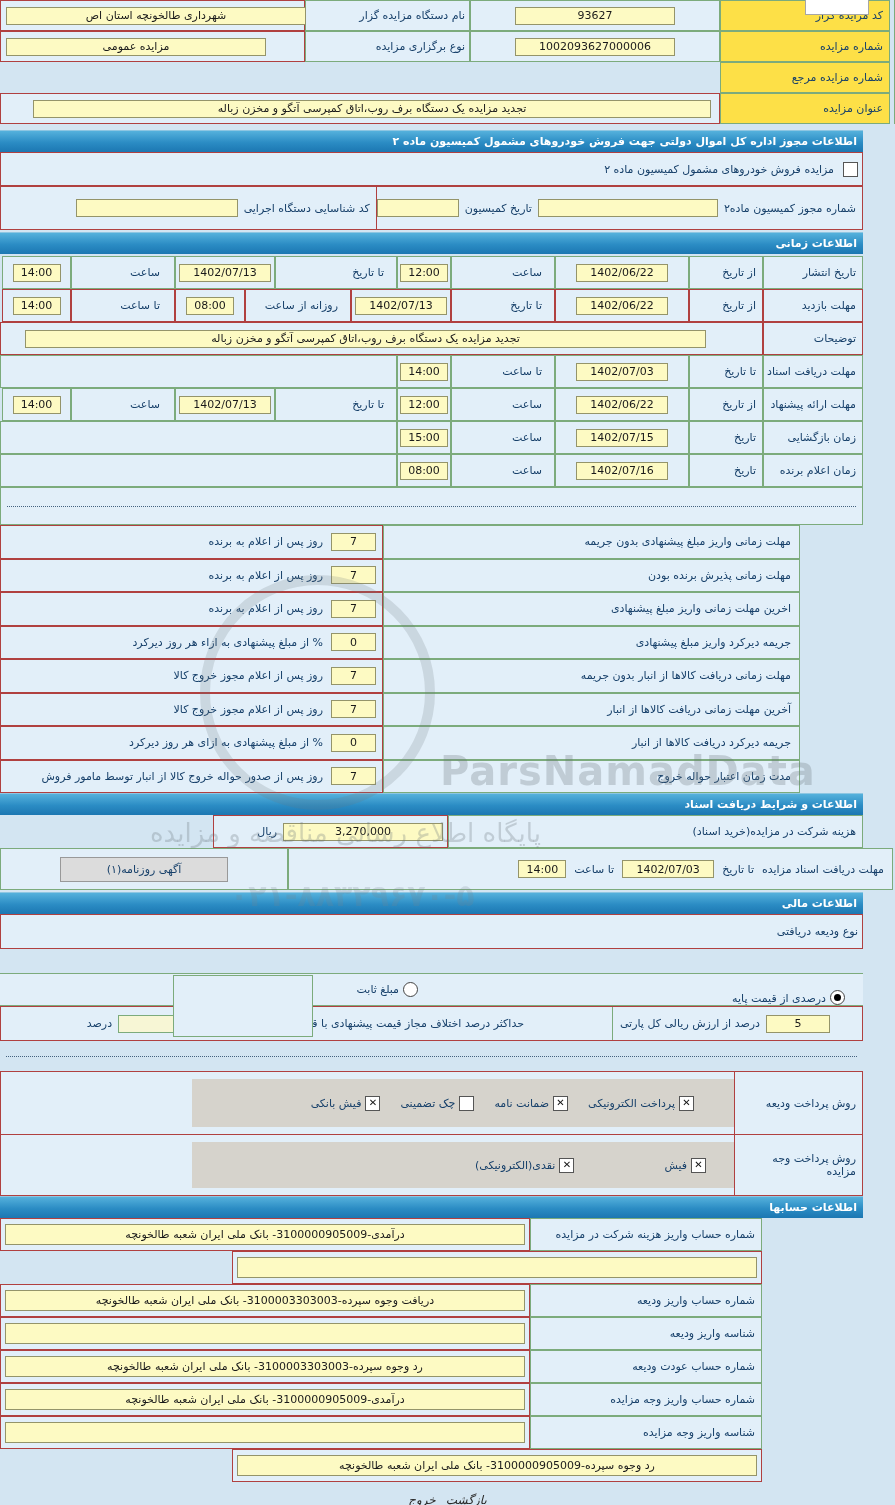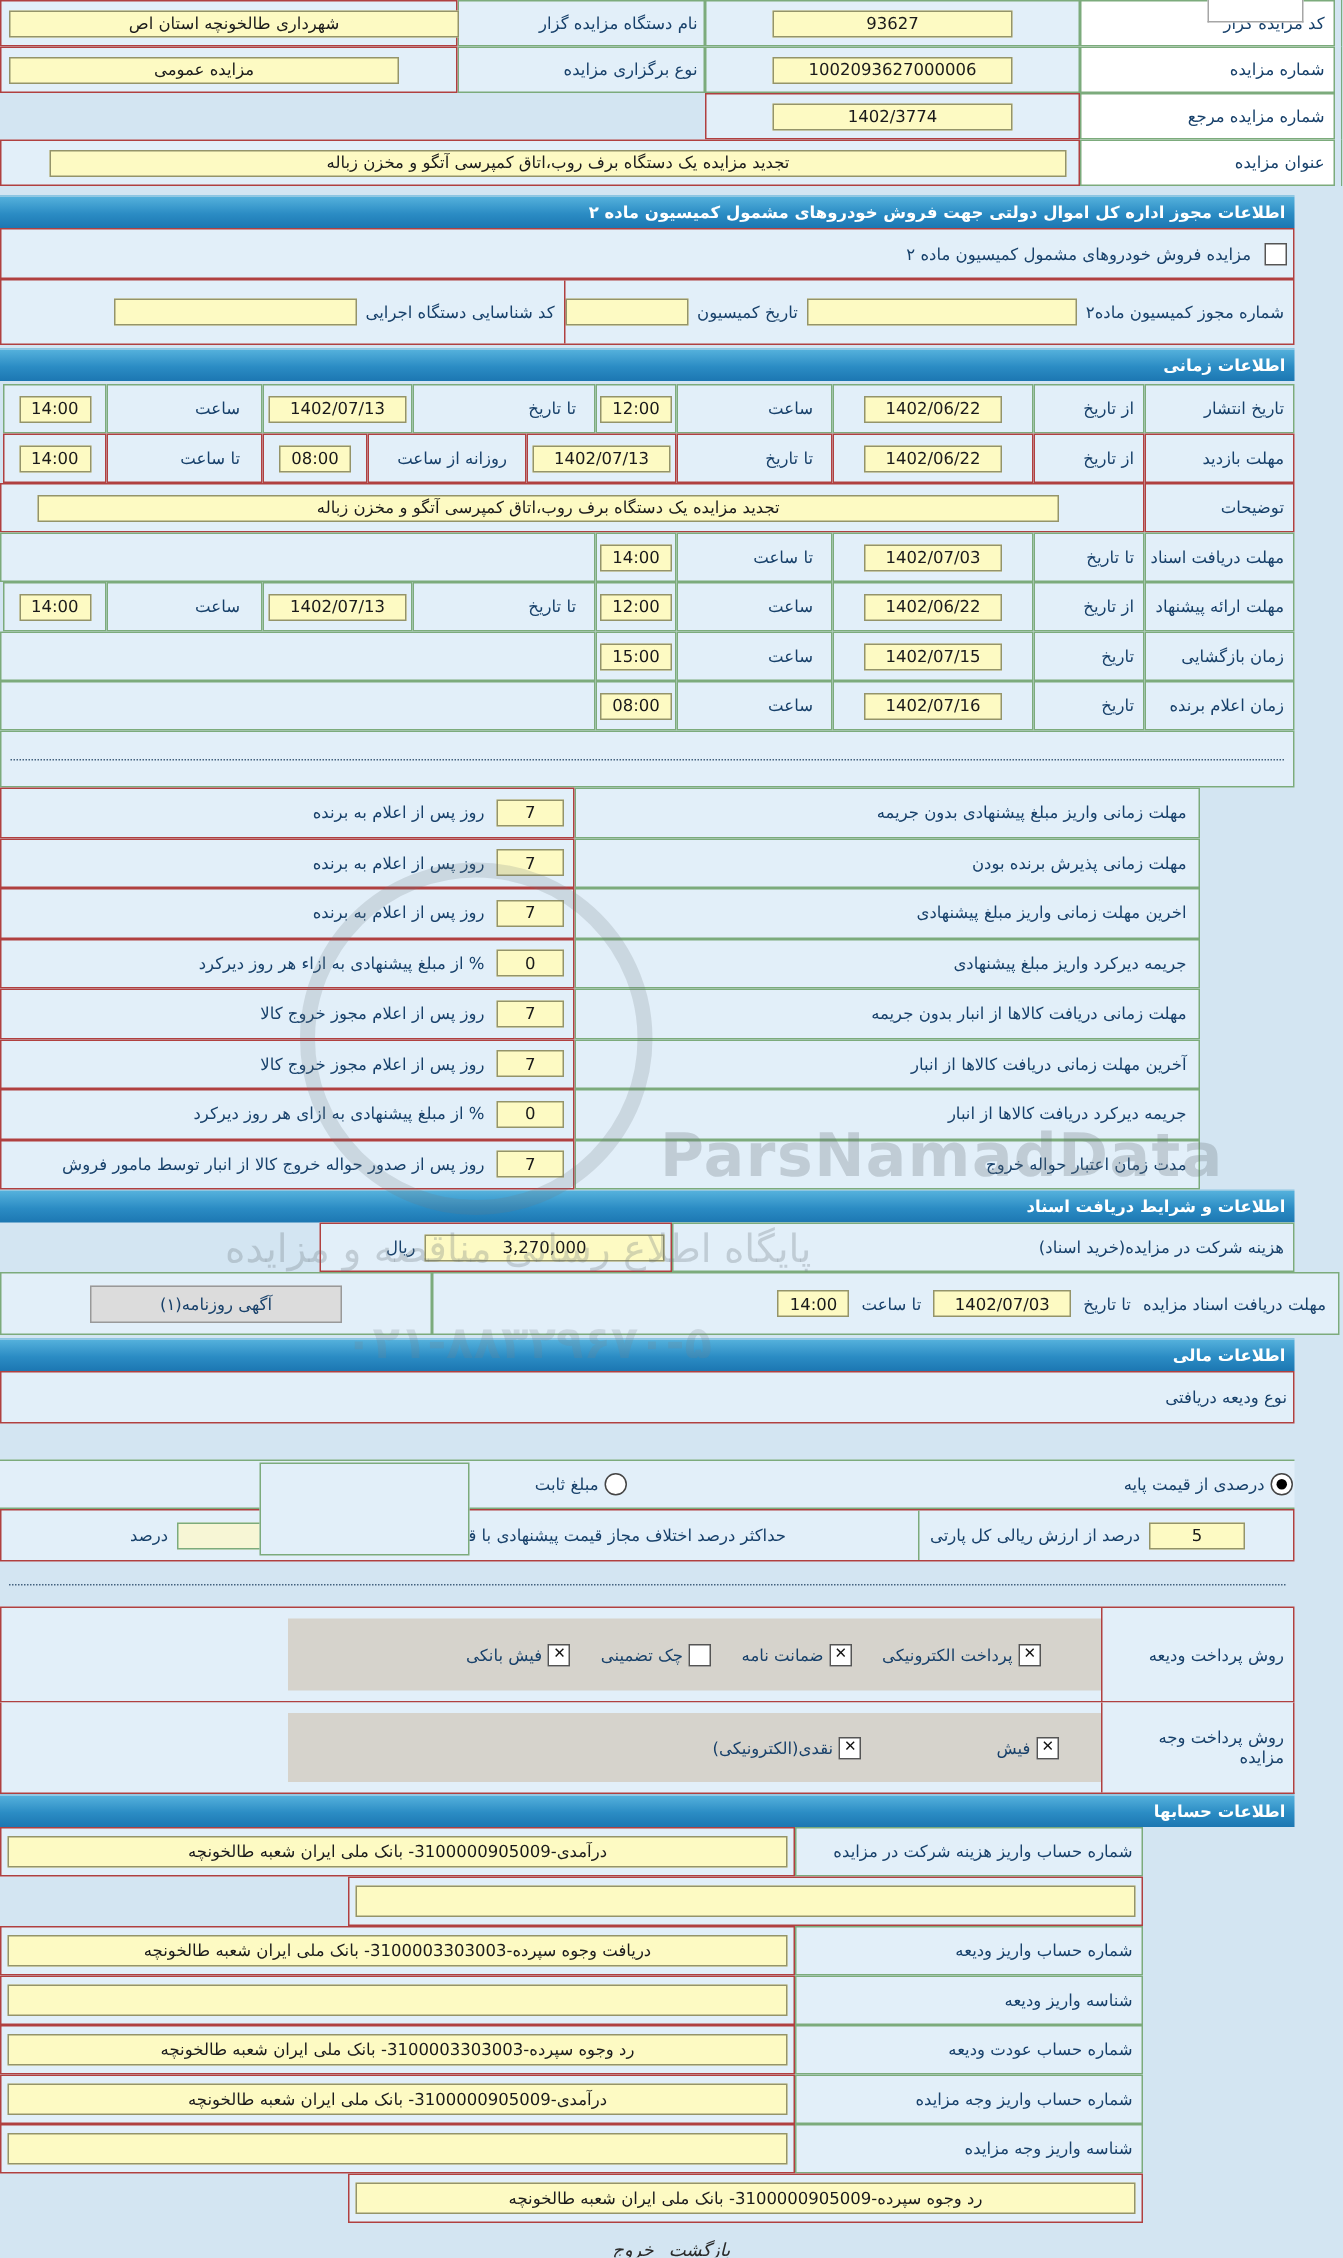--- a/index.html
+++ b/index.html
@@ -12,21 +12,21 @@
   .cellg{border:1px solid #7cab7c;background:#e2eff9;display:flex;align-items:center;}
   .cellr{border:1px solid #b04040;background:#e2eff9;display:flex;align-items:center;}
   .lblp{padding:0 6px;}
   .yi{background:#fdfac3;border:1px solid #94946a;height:18px;font-family:"DejaVu Sans",sans-serif;
       font-size:11px;color:#1a1a1a;text-align:center;box-sizing:border-box;padding:0 2px;}
   .di{width:92px;} .hi{width:48px;}
   
   .top-table{width:895px;}
   .top-table .row{height:31px;}
   .tt-gut{width:5px;border-right:1px solid #7cab7c;}
-  .tt-lr{width:170px;border:1px solid #7cab7c;background:#ffffff;display:flex;align-items:center;padding:4px 6px;}
+  .tt-lr{width:170px;border:1px solid #7cab7c;background:#fde047;display:flex;align-items:center;padding:4px 6px;}
   .tt-vr{width:250px;border:1px solid #7cab7c;background:#e2eff9;display:flex;align-items:center;justify-content:center;}
   .tt-ll{width:165px;border:1px solid #7cab7c;background:#e2eff9;display:flex;align-items:center;padding:0 4px;}
   .tt-vl{width:305px;border:1px solid #b04040;background:#e2eff9;display:flex;align-items:center;justify-content:flex-start;}
   
   .t-wrap{margin:2px 32px 0 0;}
   .t-row{display:flex;height:33px;}
   .t-row > div{box-sizing:border-box;border:1px solid #7cab7c;background:#e2eff9;display:flex;align-items:center;}
   .t-row.red > div{border-color:#b04040;}
   .tc-label{width:100px;padding-right:6px;}
   .tc-f1{width:74px;padding-right:6px;}
@@ -121,23 +121,20 @@
           <input class="yi" style="width: 160px;" dir="ltr" value="1002093627000006">
         </div>
       <div class="tt-ll">نوع برگزاری مزایده</div>
       <div class="tt-vl" style="border-color:#b04040">
           <input class="yi" style="width: 260px; margin-right: 38px;" dir="rtl" value="مزایده عمومی">
         </div>
     </div>
     <div class="row">
       <div class="tt-gut"></div>
       <div class="tt-lr">شماره مزایده مرجع</div>
-      <div class="tt-vr" style="border-color:#b04040">
-          <input class="yi" style="width: 160px;" dir="ltr" value="1402/3774">
-        </div>
       <div class="tt-ll" style="border:none;background:transparent"></div>
       <div class="tt-vl" style="border:none;background:transparent"></div>
     </div>
     <div class="row">
       <div class="tt-gut"></div>
       <div class="tt-lr">عنوان مزایده</div>
       <div class="cellr" style="flex:1;padding:0 8px">
           <input class="yi" style="flex: 1 1 0%; margin-left: 24px;" dir="rtl" value="تجدید مزایده یک دستگاه برف روب،اتاق کمپرسی آتگو و مخزن زباله">
         </div>
     </div>
@@ -358,21 +355,21 @@
   </div>
 
   <div style="height:2px"></div>
 
   <div class="sec-header">اطلاعات مالی</div>
   <div class="cellr fin-row1">
     <span>نوع ودیعه دریافتی</span>
   </div>
   <div class="fin-spacer"></div>
   <div class="row radio-row">
-    <div style="width:445px;display:flex;align-items:center;padding-right:1px">
+    <div style="width:445px;display:flex;align-items:flex-end;padding-right:18px">
       <span class="radio" data-checked="true"></span>
       <span>درصدی از قیمت پایه</span>
     </div>
     <div style="width:120px;display:flex;align-items:center">
       <span class="radio" data-checked="false"></span>
       <span>مبلغ ثابت</span>
     </div>
     <div class="green-box"></div>
   </div>
   <div class="row pct-row">

